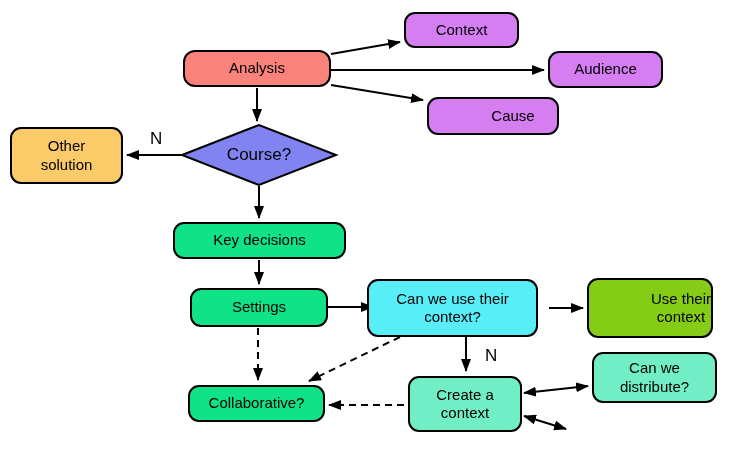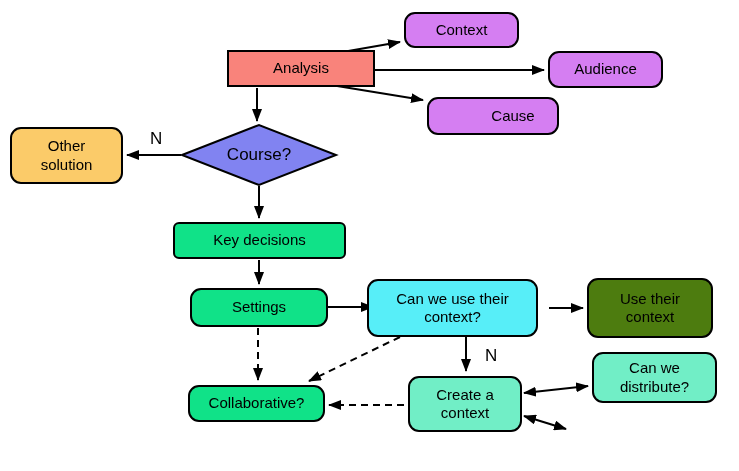--- a/index.html
+++ b/index.html
@@ -23,42 +23,42 @@
     border: 2px solid #000;
     border-radius: 11px;
     display: flex;
     align-items: center;
     justify-content: center;
     text-align: center;
     font-size: 15px;
     line-height: 1.22;
   }
   .node span { display: block; white-space: pre-line; }
-  .sharp { border-radius: 0; margin-left: 44px; }
+  .sharp { border-radius: 12px; }
   .ghost {
     position: absolute;
     display: flex;
     align-items: center;
     justify-content: center;
     text-align: center;
     font-size: 17px;
   }
   .edge-label {
     position: absolute;
     font-size: 17px;
     line-height: 1;
   }
   
   #n-analysis        { left: 183px; top:  50px; width: 148px; height: 37px; }
   #n-context         { left: 404px; top:  12px; width: 115px; height: 36px; }
   #n-audience        { left: 548px; top:  51px; width: 115px; height: 37px; }
   #n-cause           { left: 427px; top:  97px; width: 132px; height: 38px; }
   #n-other-solution  { left:  10px; top: 127px; width: 113px; height: 57px; }
   #n-course-label    { left: 182px; top: 125px; width: 154px; height: 60px; }
-  #n-key-decisions   { left: 173px; top: 222px; width: 173px; height: 37px; border-radius: 6px; }
+  #n-key-decisions   { left: 173px; top: 222px; width: 173px; height: 37px; }
   #n-settings        { left: 190px; top: 288px; width: 138px; height: 39px; }
   #n-collaborative   { left: 188px; top: 385px; width: 137px; height: 37px; }
   #n-can-we-use      { left: 367px; top: 279px; width: 171px; height: 58px; }
   #n-use-their       { left: 587px; top: 278px; width: 126px; height: 60px; }
   #n-create-context  { left: 408px; top: 376px; width: 114px; height: 56px; }
   #n-distribute      { left: 592px; top: 352px; width: 125px; height: 51px; }
   #n-exaggerate      { left: 572px; top: 418px; width: 155px; height: 42px; }
   #lbl-course-no     { left: 150px; top: 130px; }
   #lbl-context-no    { left: 485px; top: 347px; }
 </style>
@@ -133,21 +133,21 @@
 
   <div class="node" id="n-collaborative" style="background-color: rgb(16, 226, 136);">
     <span>Collaborative?</span>
   </div>
 
   <div class="node" id="n-can-we-use" style="background-color: rgb(87, 238, 248);">
     <span>Can we use their
 context?</span>
   </div>
 
-  <div class="node" id="n-use-their" style="background-color: #4d7c0f;">
+  <div class="node" id="n-use-their" style="background-color: #84cc16; justify-content: flex-end;">
     <span>Use their
 context</span>
   </div>
 
   <div class="node" id="n-create-context" style="background-color: rgb(113, 238, 198);">
     <span>Create a
 context</span>
   </div>
 
   <div class="node" id="n-distribute" style="background-color: rgb(113, 238, 198);">

